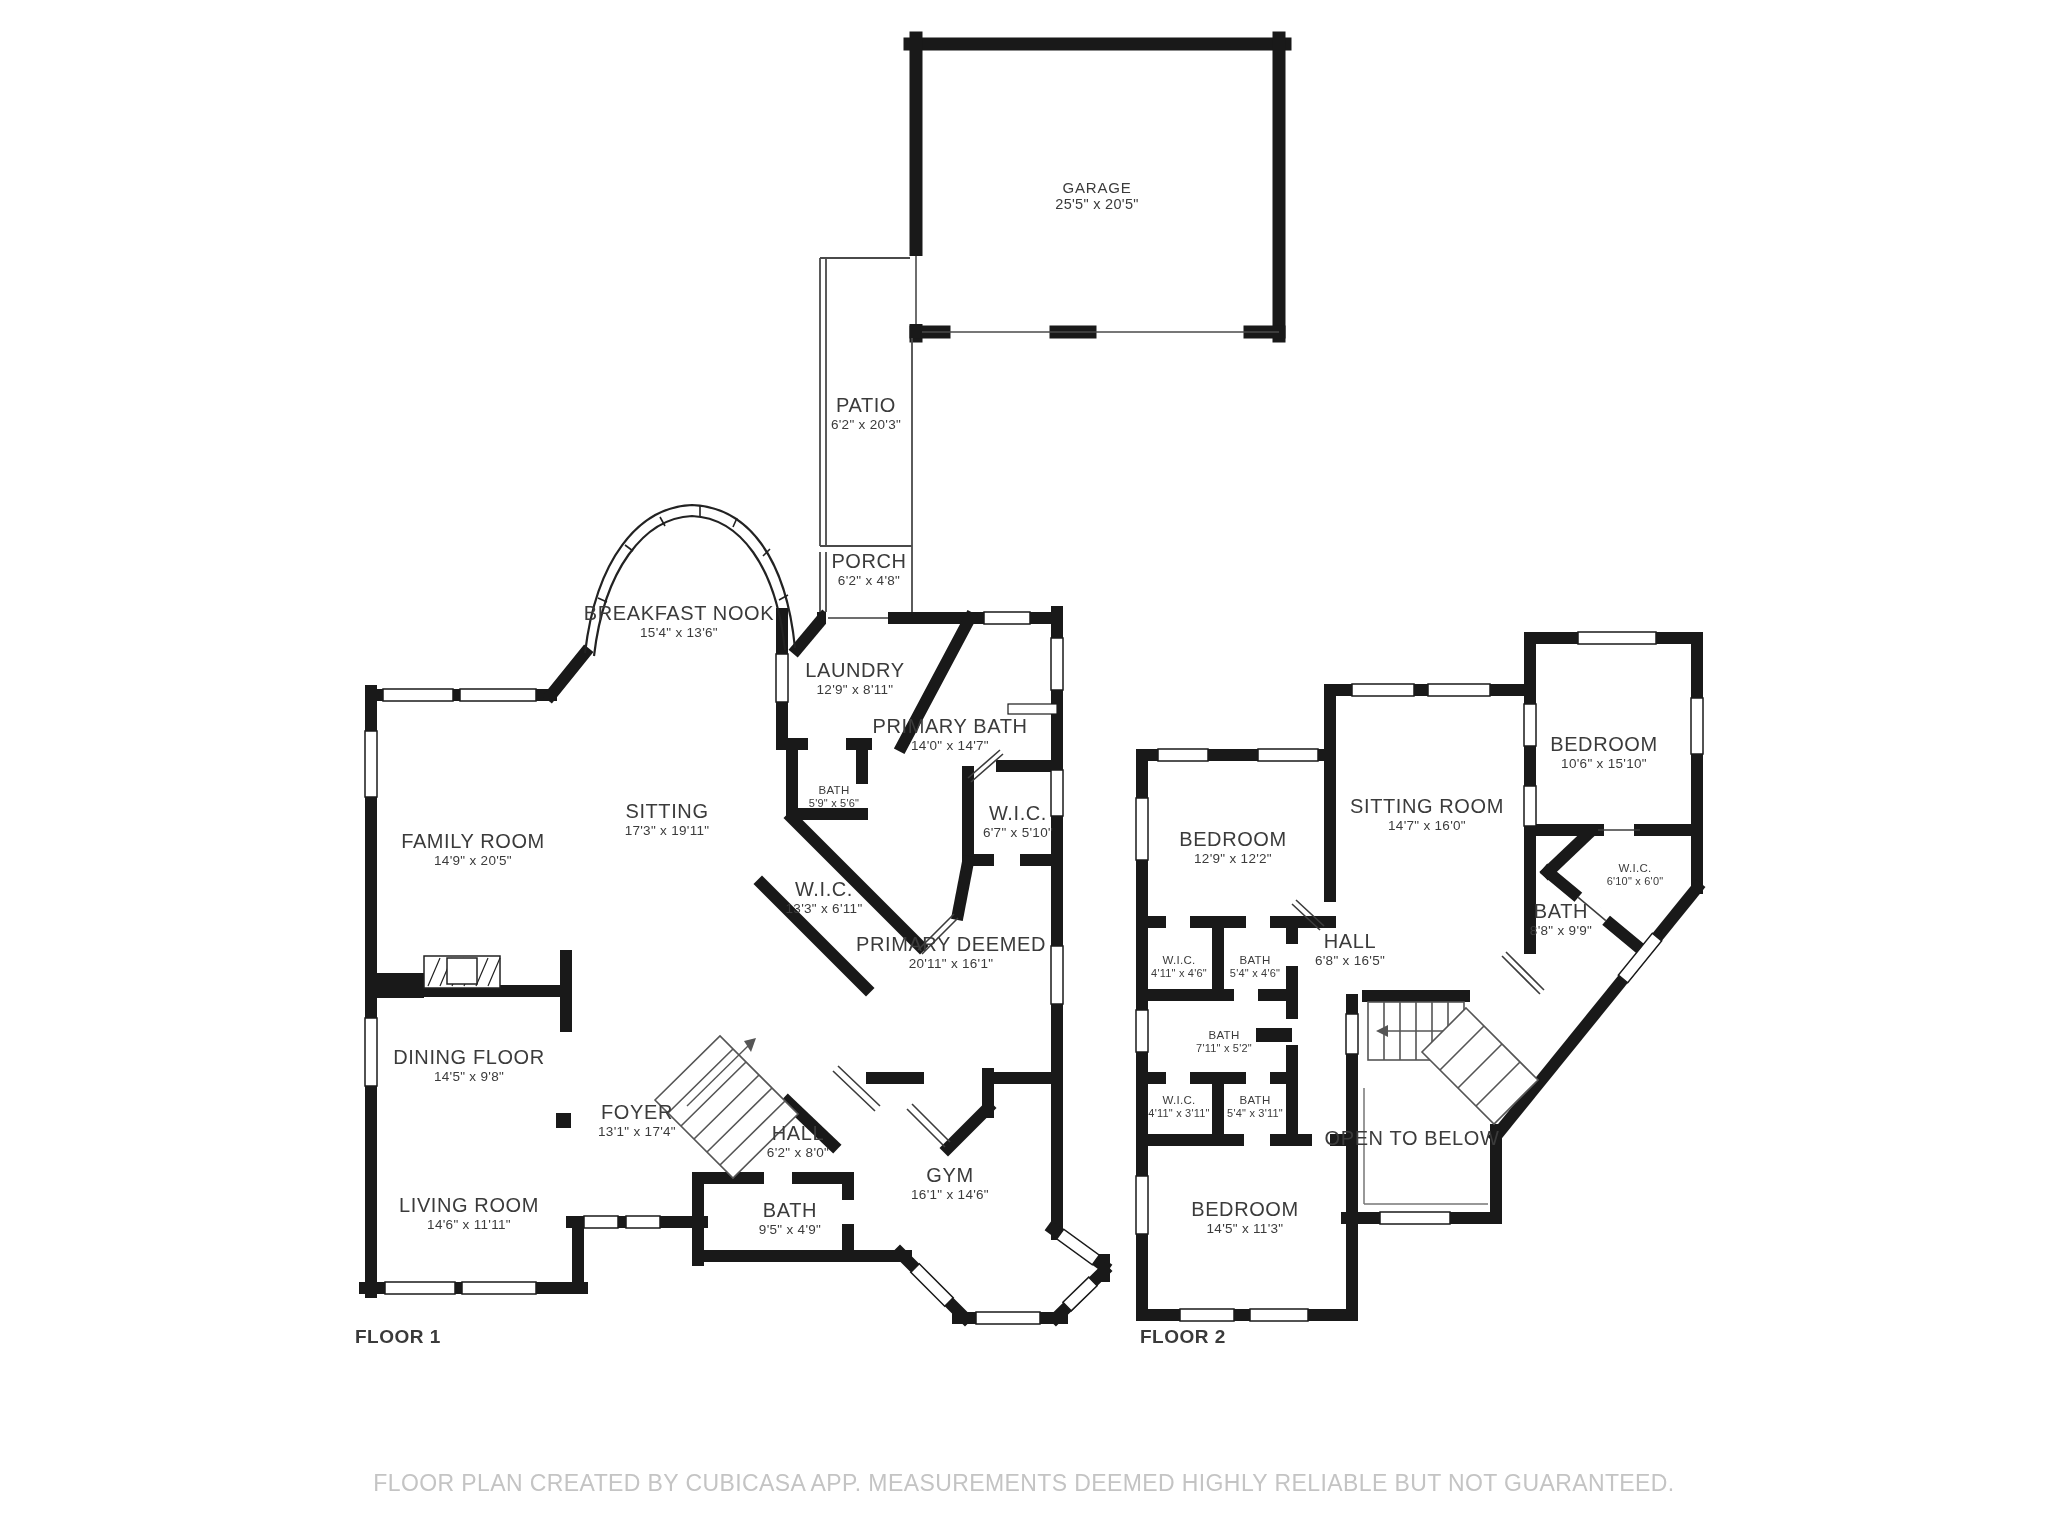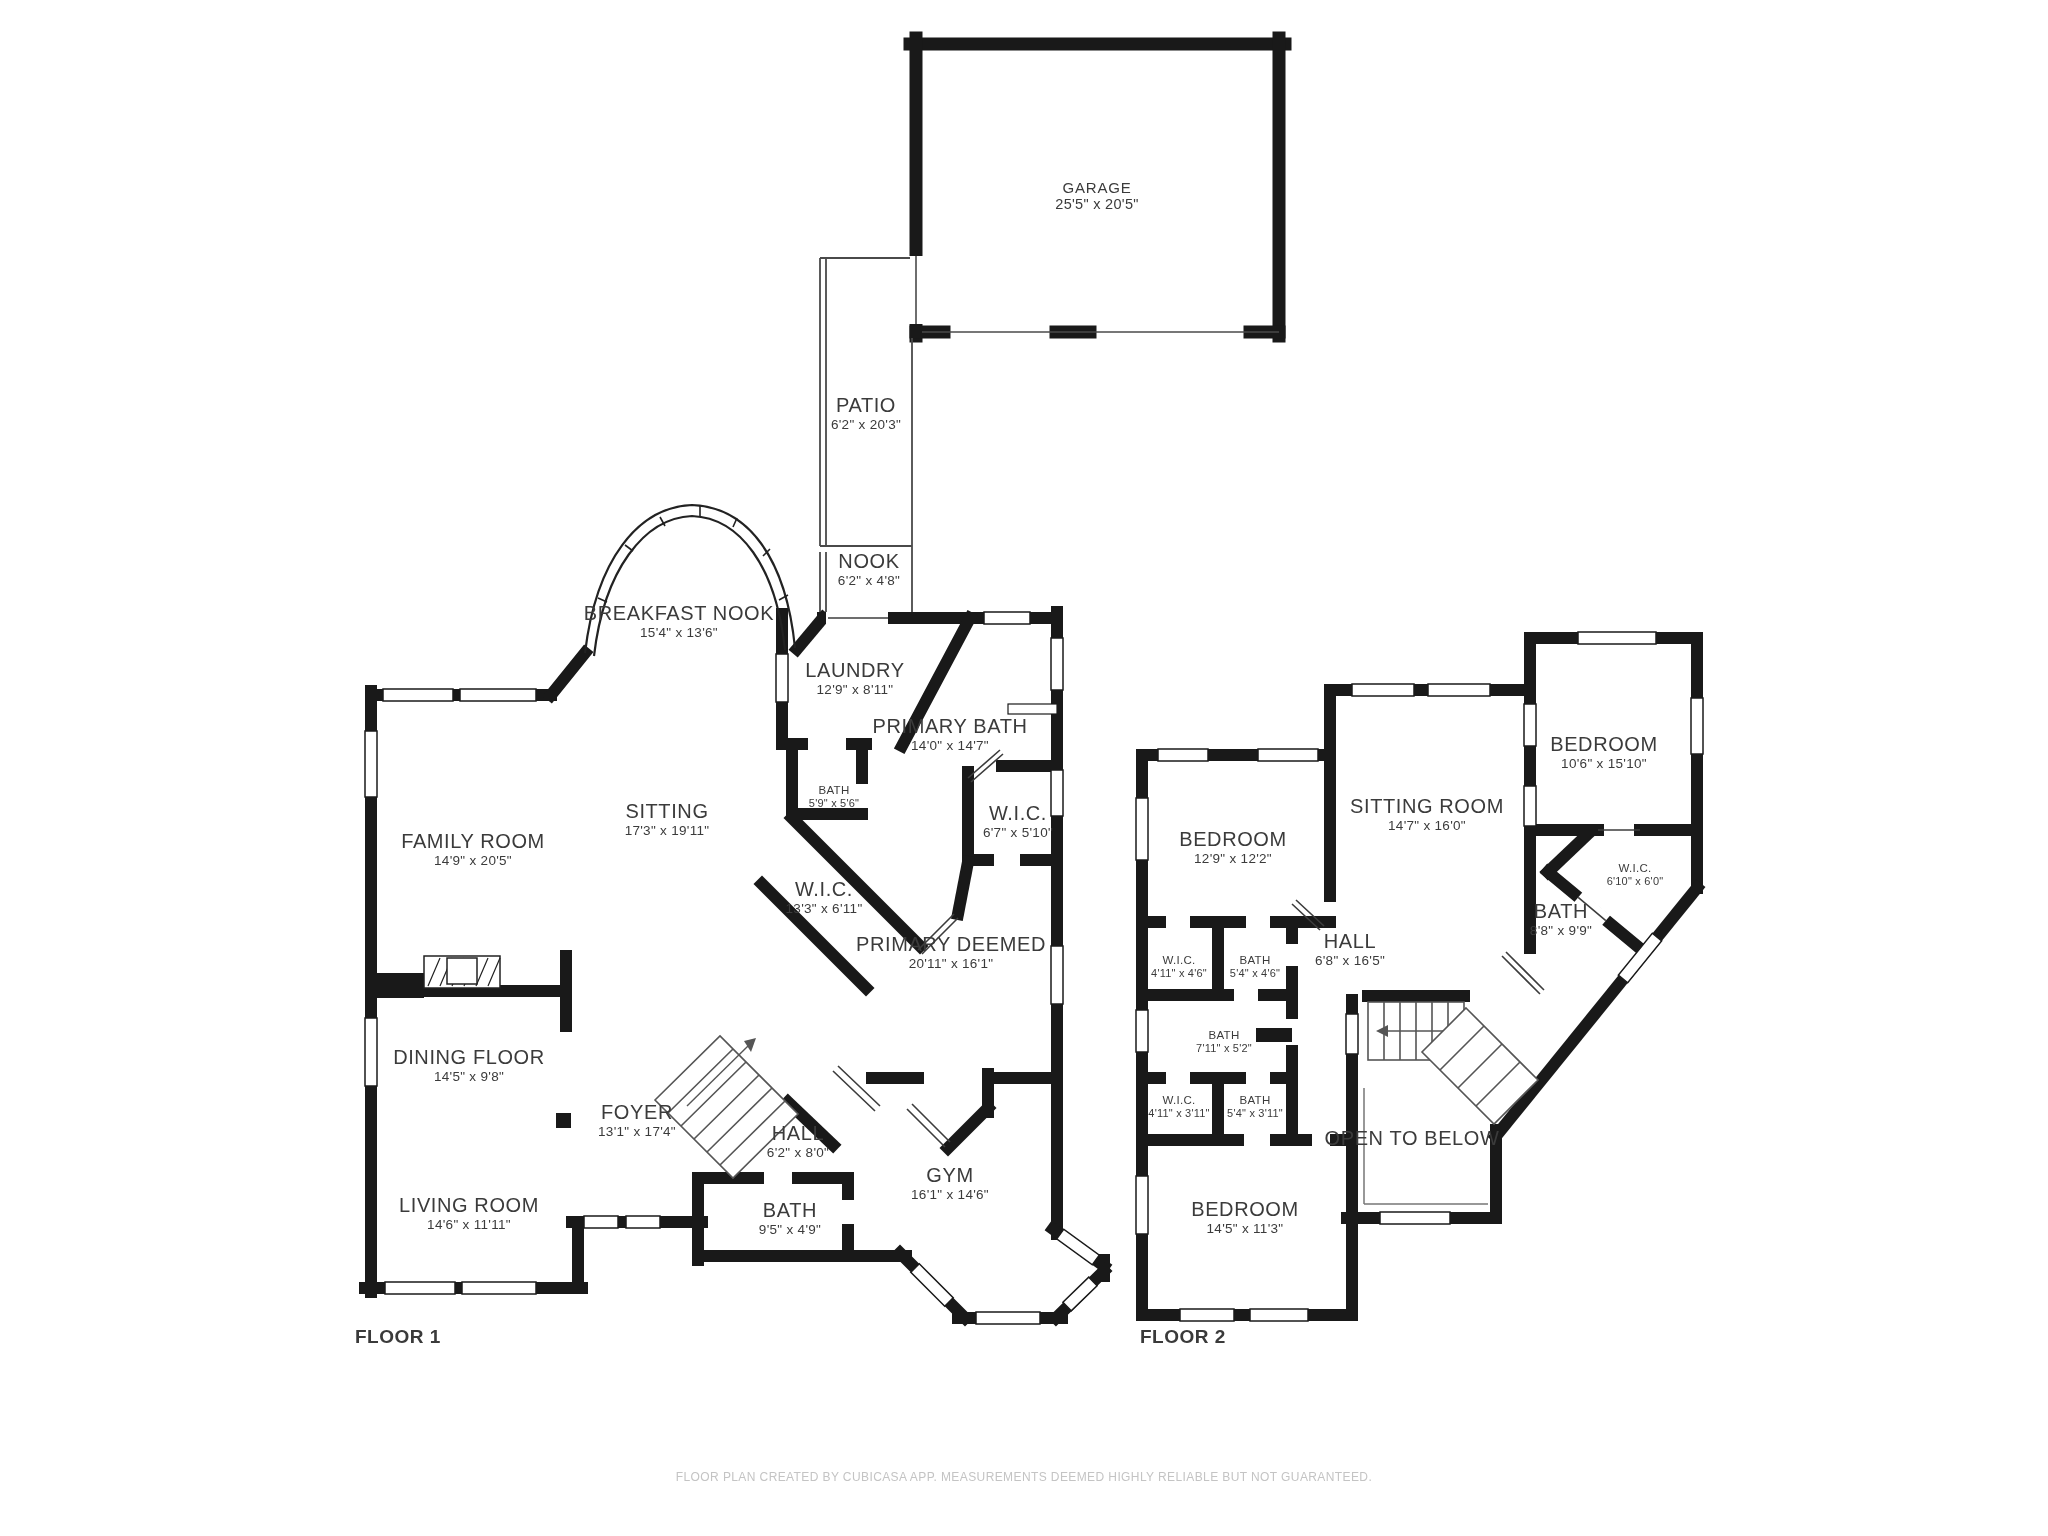--- a/index.html
+++ b/index.html
@@ -16,21 +16,21 @@
   .room-label .dm{font-size:13.5px;letter-spacing:.3px;}
   .room-label.lg .nm{font-size:15px;letter-spacing:.8px;}
   .room-label.lg .dm{font-size:14.5px;}
   .room-label.sm .nm{font-size:11.5px;letter-spacing:.3px;}
   .room-label.sm .dm{font-size:11px;letter-spacing:.2px;}
   .floor-tag{
     position:absolute;font-size:19px;font-weight:700;color:#3a3a3a;letter-spacing:.5px;
   }
   .footer{
     position:absolute;left:0;width:100%;top:1470px;text-align:center;
-    font-size:12px;color:#c4c4c4;letter-spacing:.4px;
+    font-size:23px;color:#c4c4c4;letter-spacing:.4px;
   }
 </style>
 </head>
 <body>
 
 <div class="canvas">
 
   <svg class="plan" width="2048" height="1536" viewBox="0 0 2048 1536">
 
     <g stroke="#191919" stroke-width="13" fill="none" stroke-linecap="square">
@@ -263,21 +263,21 @@
 
   <div class="room-label lg" style="left:1097px;top:196px">
     <div class="nm">GARAGE</div>
     <div class="dm">25'5" x 20'5"</div>
   </div>
   <div class="room-label" style="left:866px;top:413px">
     <div class="nm">PATIO</div>
     <div class="dm">6'2" x 20'3"</div>
   </div>
   <div class="room-label" style="left:869px;top:569px">
-    <div class="nm">NOOK</div>
+    <div class="nm">PORCH</div>
     <div class="dm">6'2" x 4'8"</div>
   </div>
   <div class="room-label" style="left:679px;top:621px">
     <div class="nm">BREAKFAST NOOK</div>
     <div class="dm">15'4" x 13'6"</div>
   </div>
   <div class="room-label" style="left:855px;top:678px">
     <div class="nm">LAUNDRY</div>
     <div class="dm">12'9" x 8'11"</div>
   </div>

